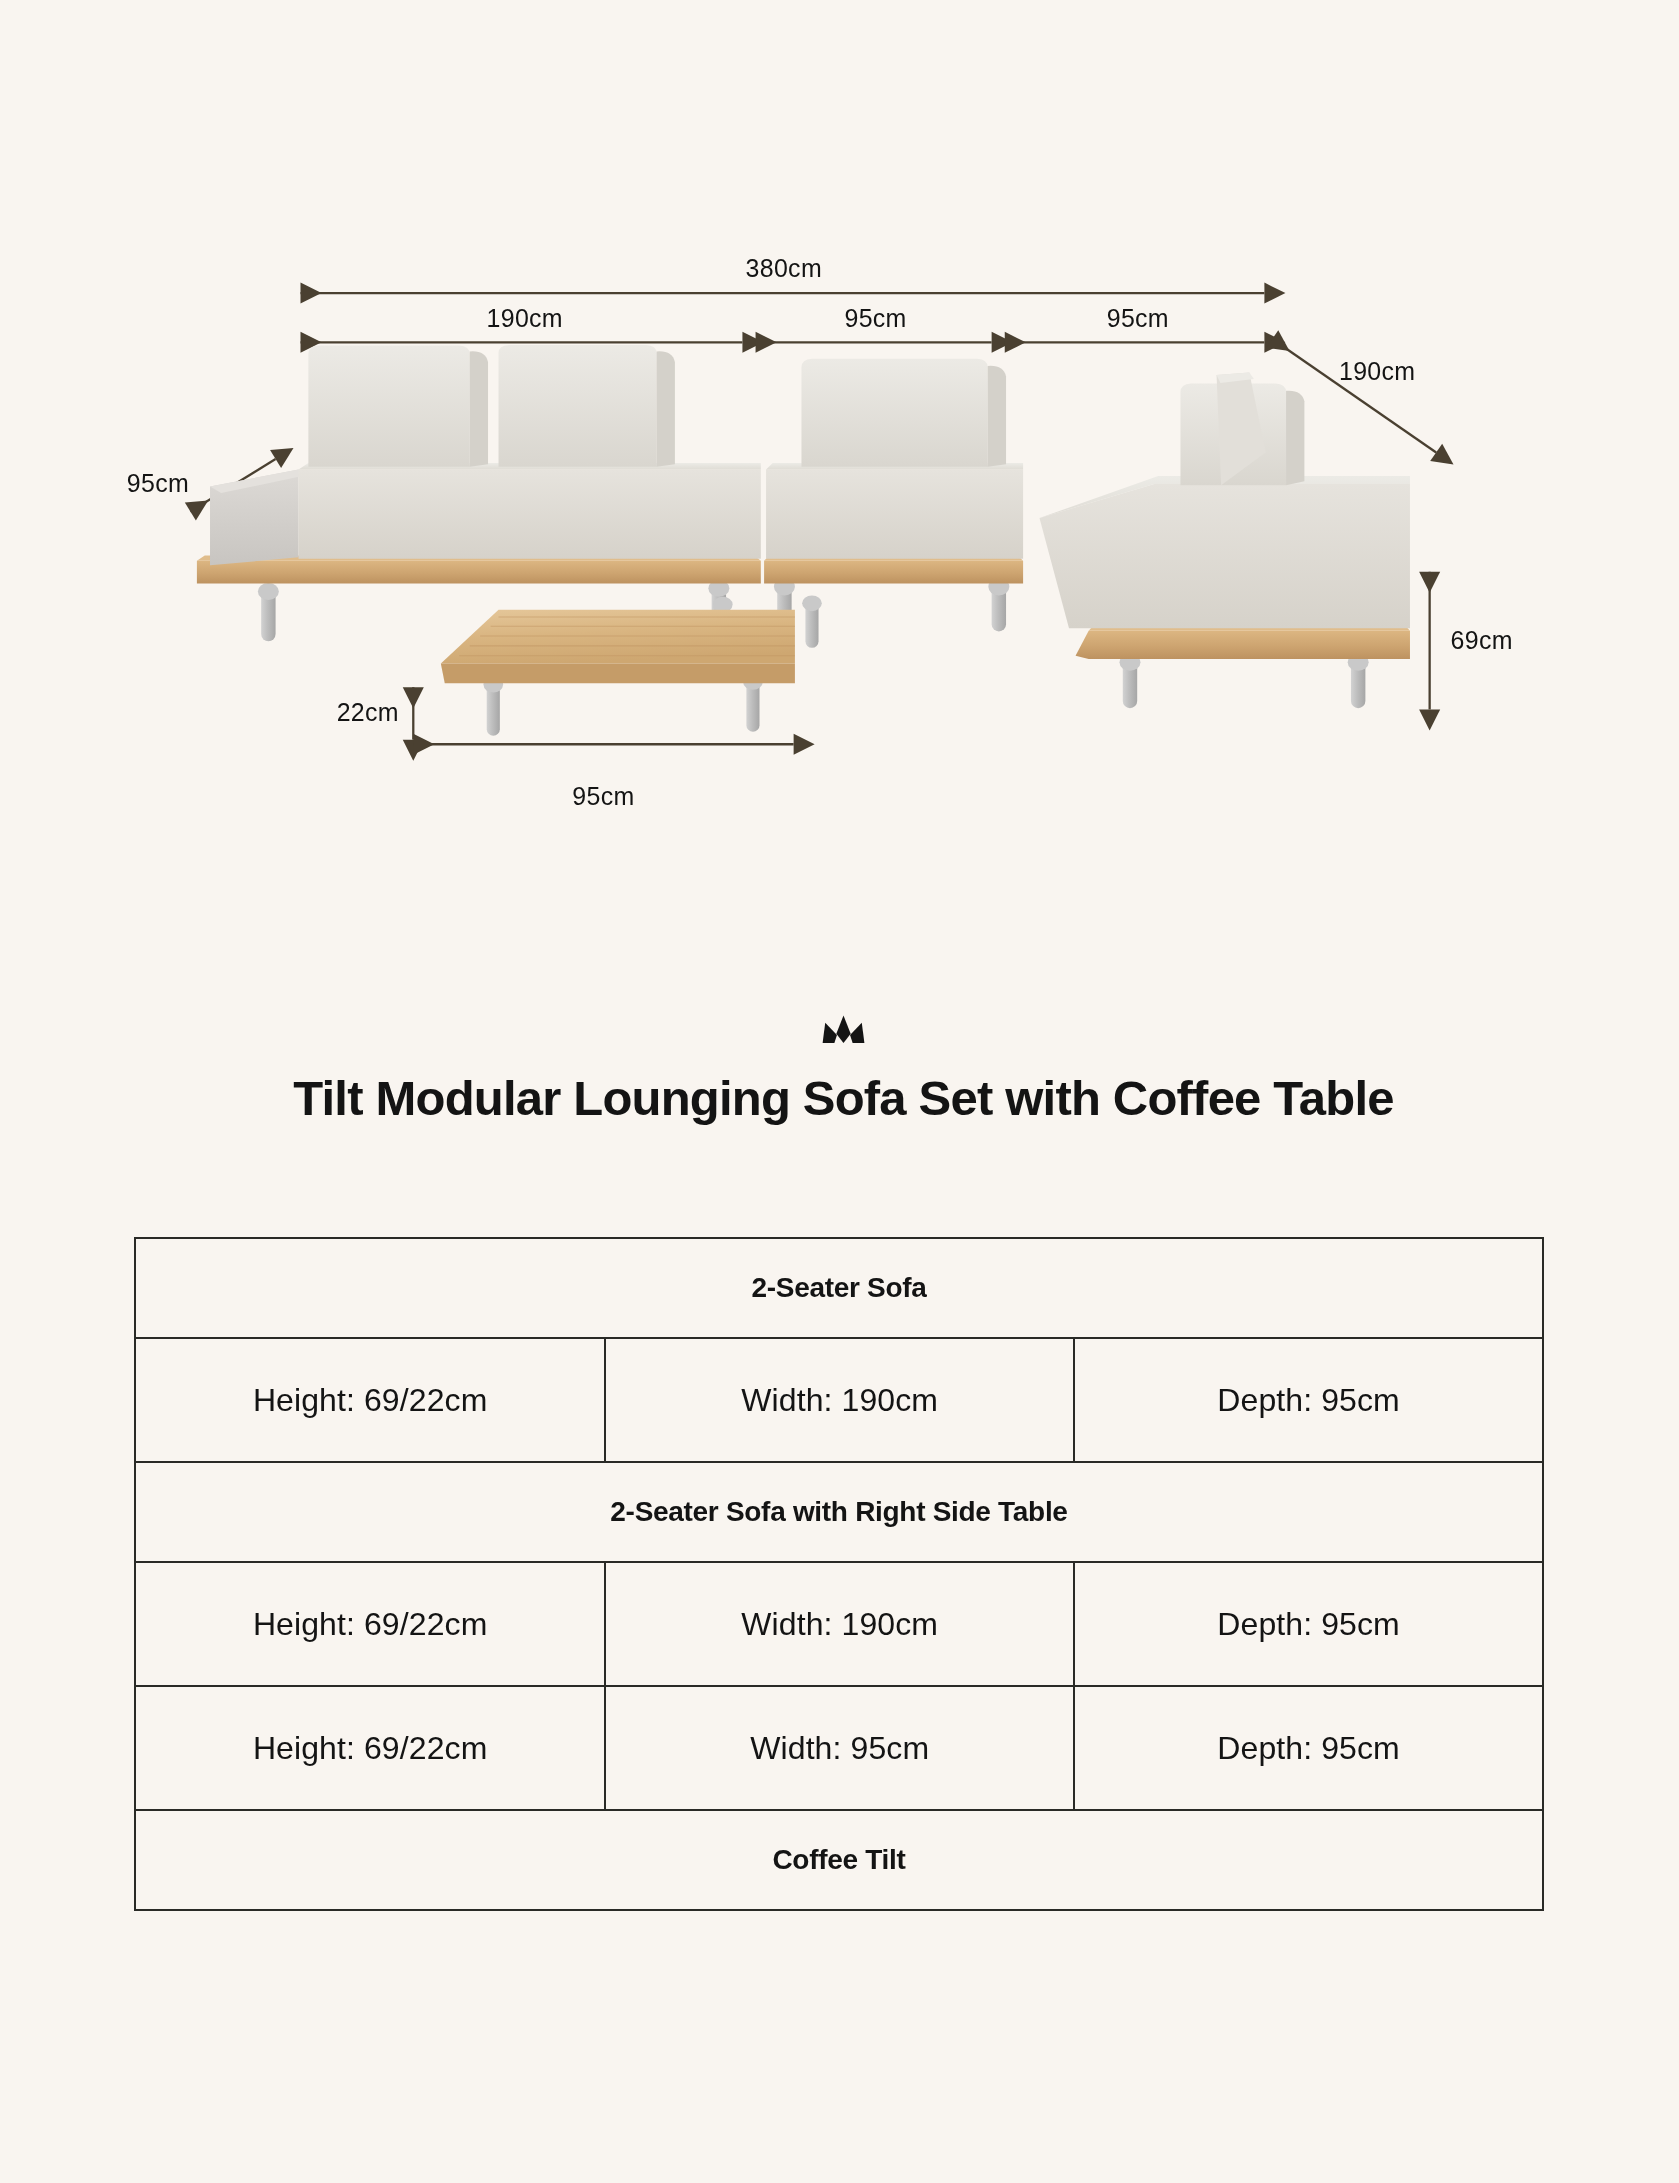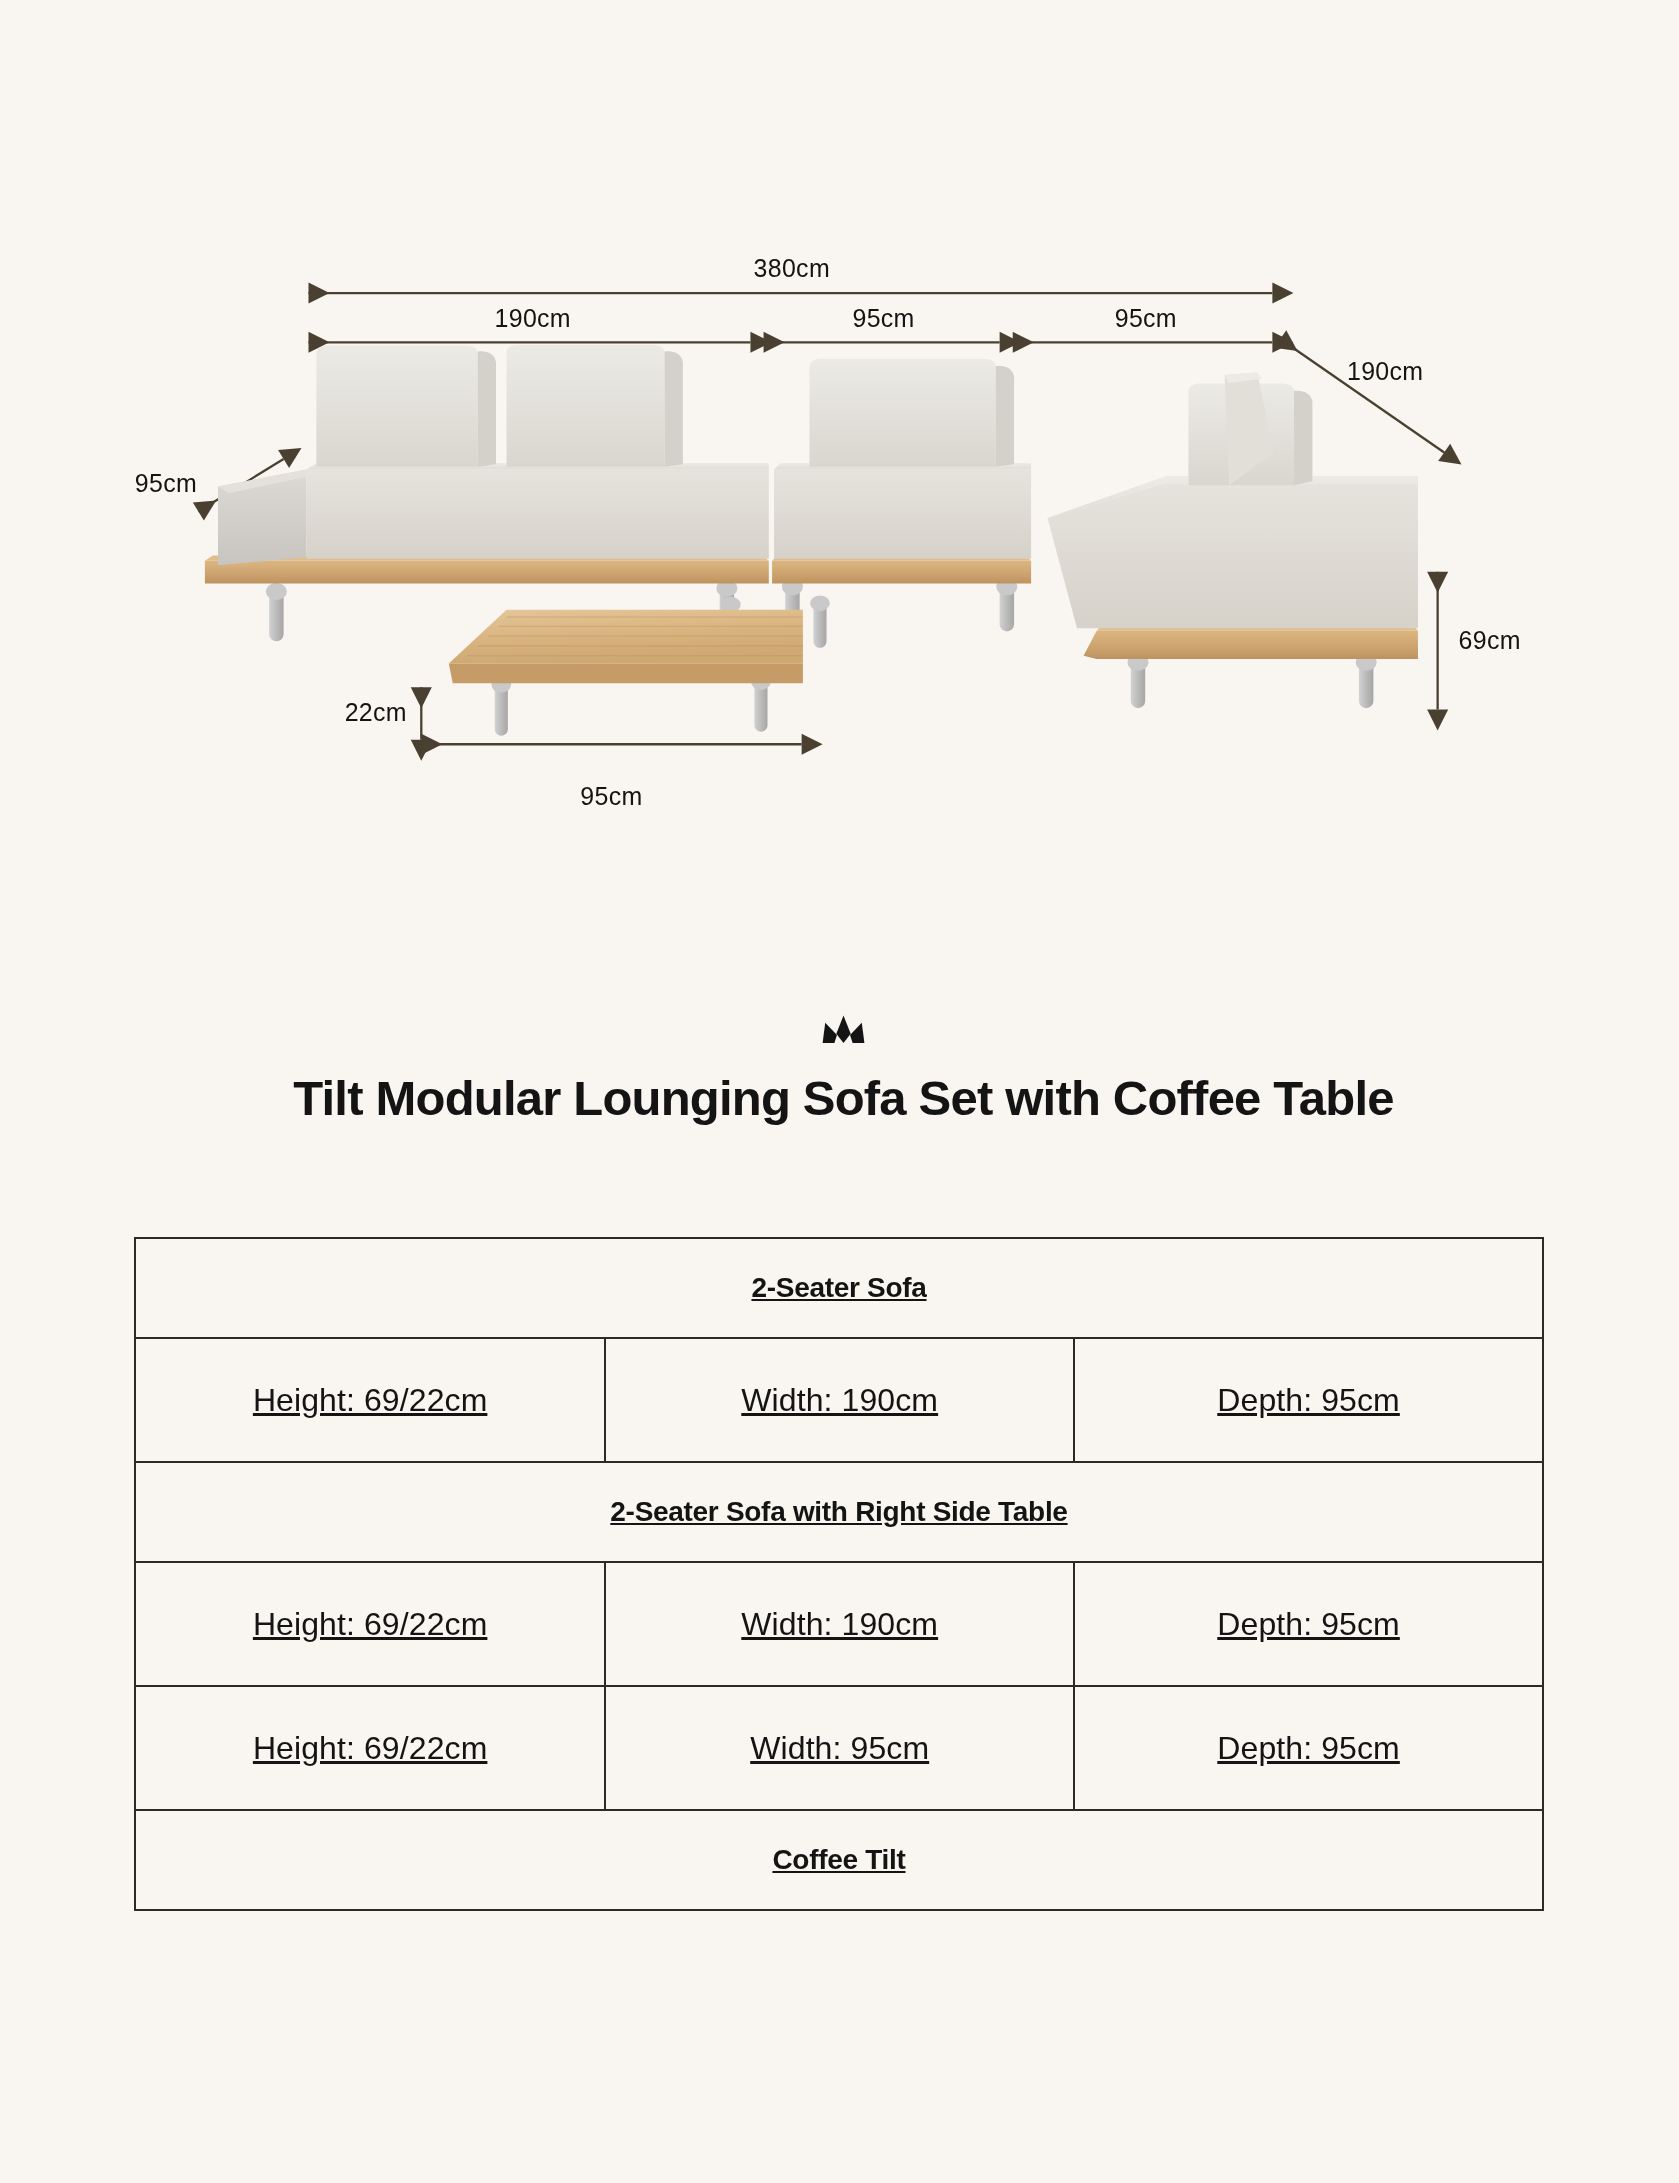--- a/index.html
+++ b/index.html
@@ -14,21 +14,21 @@
   body {
     font-family: "Liberation Sans", sans-serif;
     color: #141414;
     position: relative;
     overflow: hidden;
   }
 
   
   #diagram-area {
     position: absolute;
-    left: 8px;
+    left: 0;
     top: 0;
     width: 1380px;
     height: 918px;
   }
 
   #diagram-svg { display: block; }
 
   .dim-text {
     font-family: "Liberation Sans", sans-serif;
     font-size: 38px;
@@ -58,21 +58,20 @@
   }
 
   
   #spec-table {
     position: absolute;
     left: 134px;
     top: 1237px;
     width: 1410px;
     border-collapse: collapse;
     table-layout: fixed;
-    text-decoration: underline;
   }
 
   #spec-table td {
     border: 2px solid #2a2a26;
     background: #f9f5f0;
     text-align: center;
     vertical-align: middle;
     font-family: "Liberation Sans", sans-serif;
   }
 

